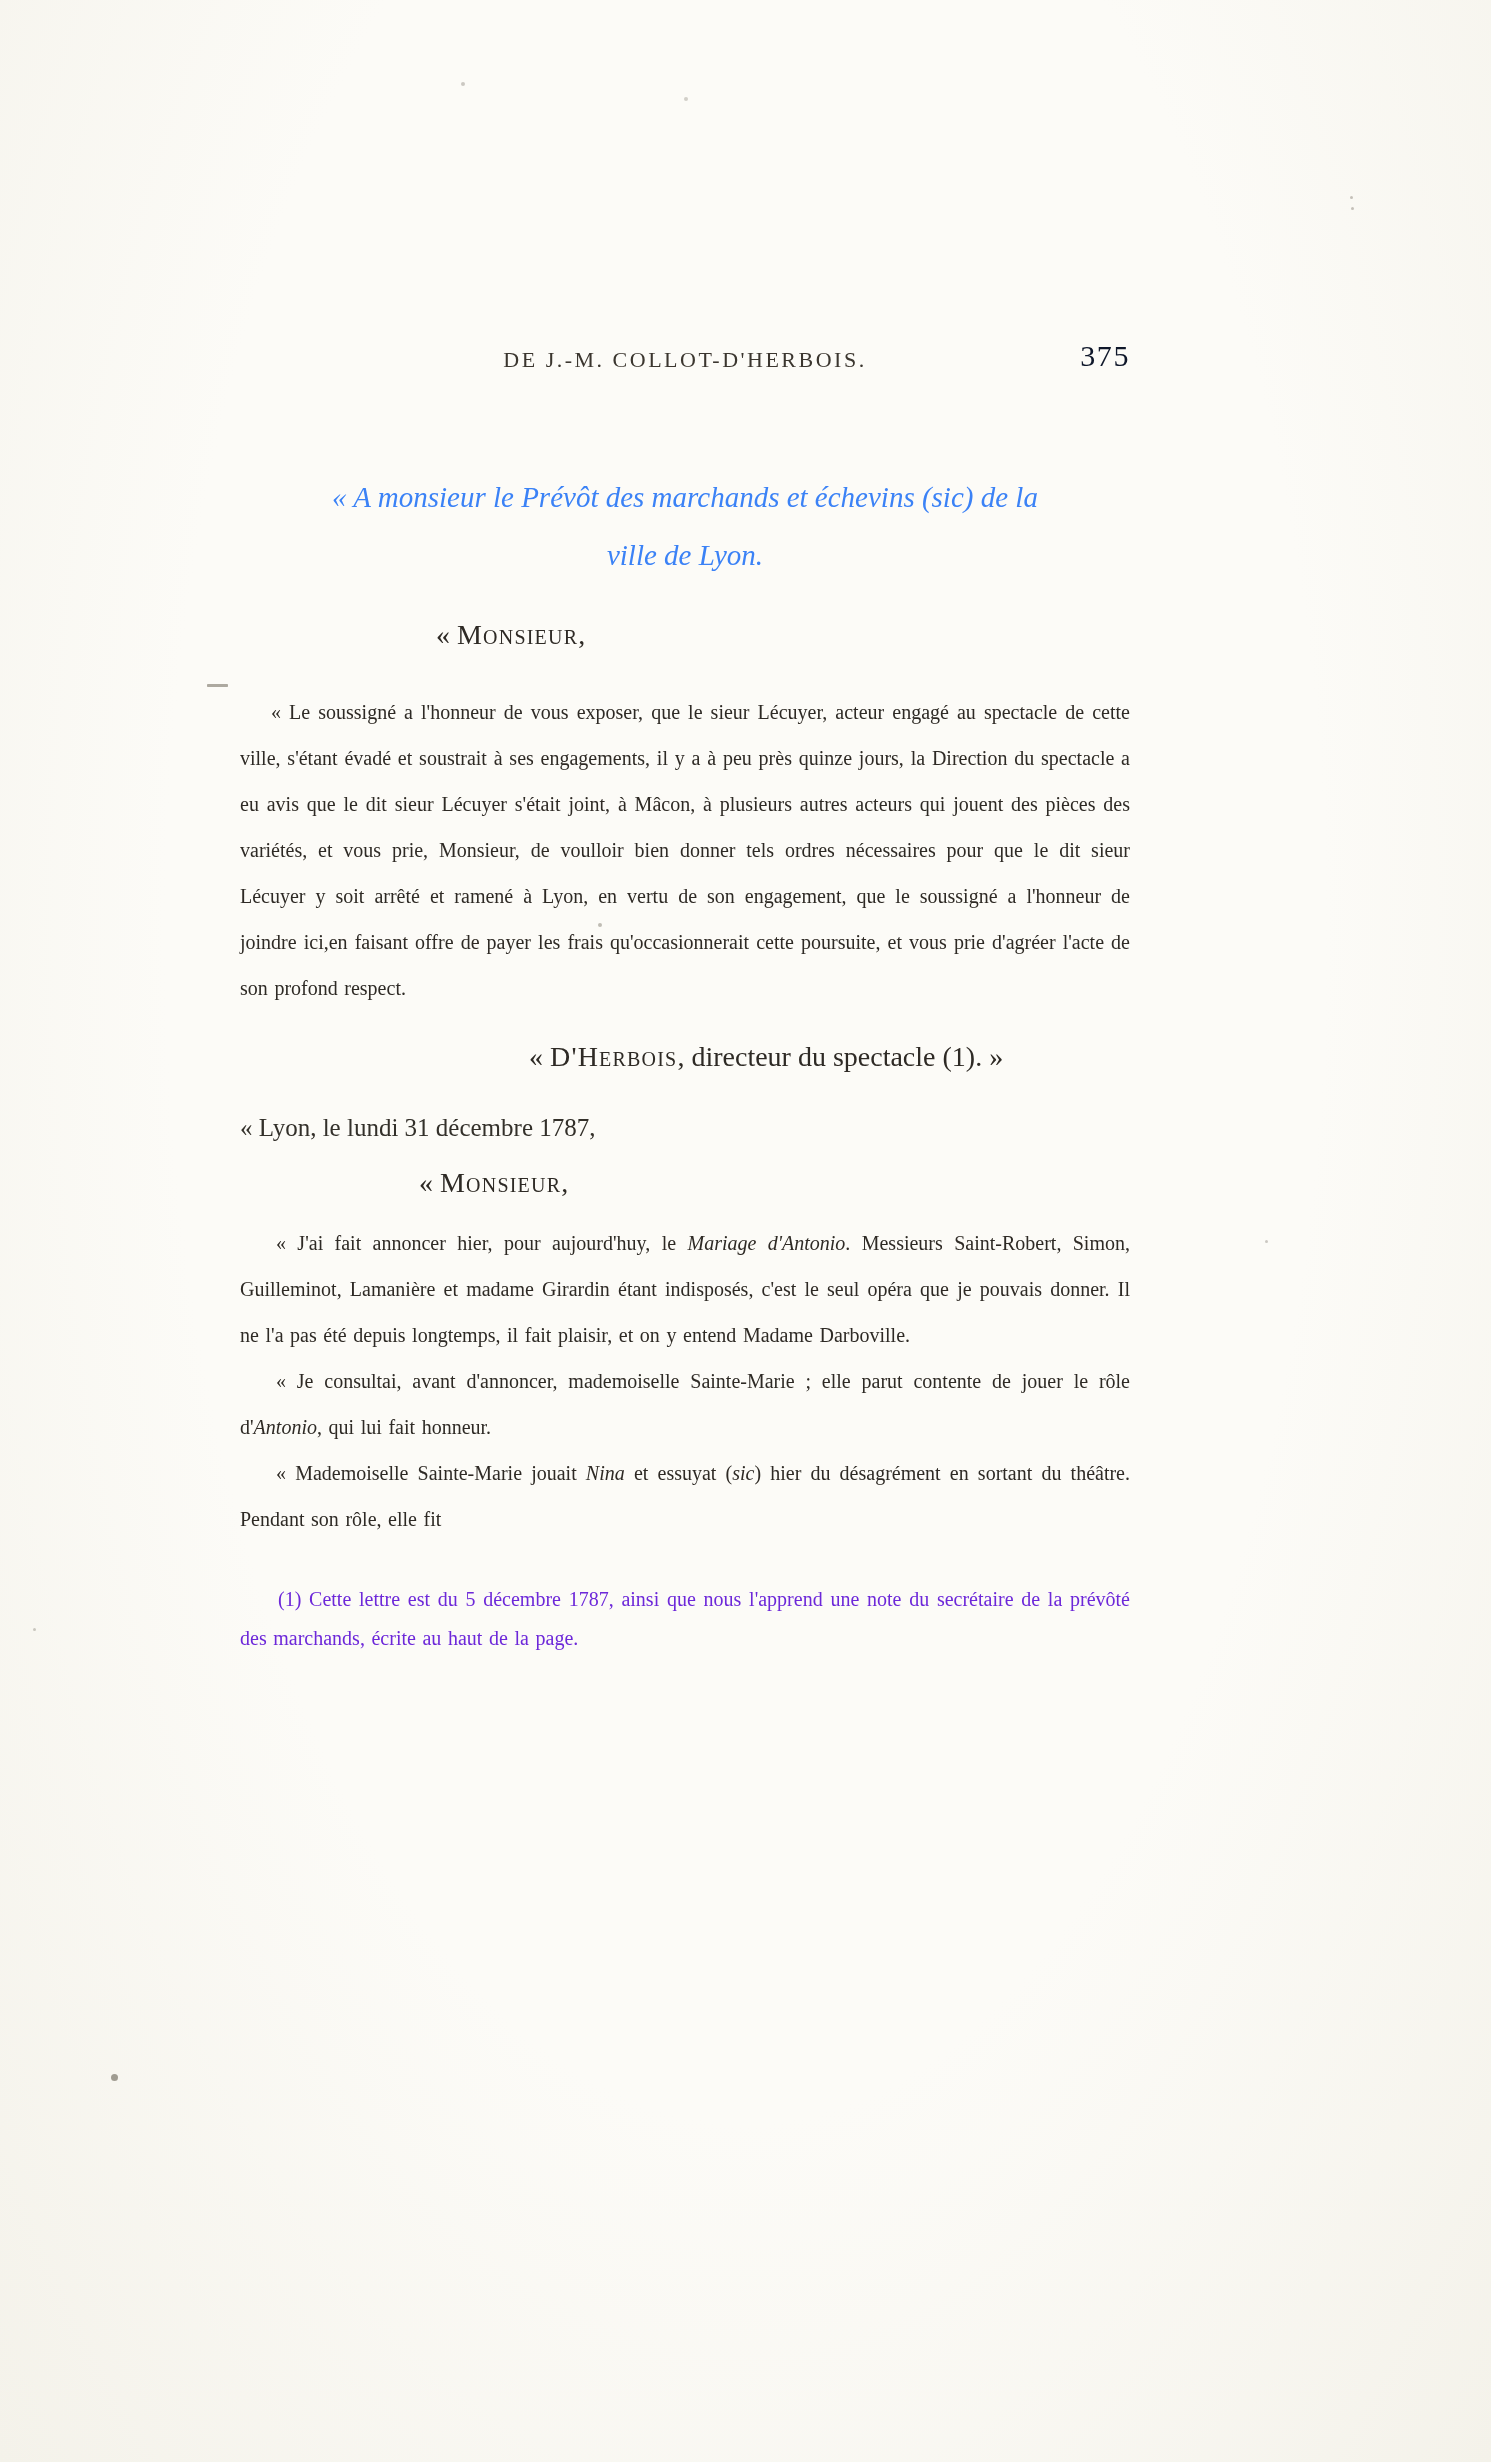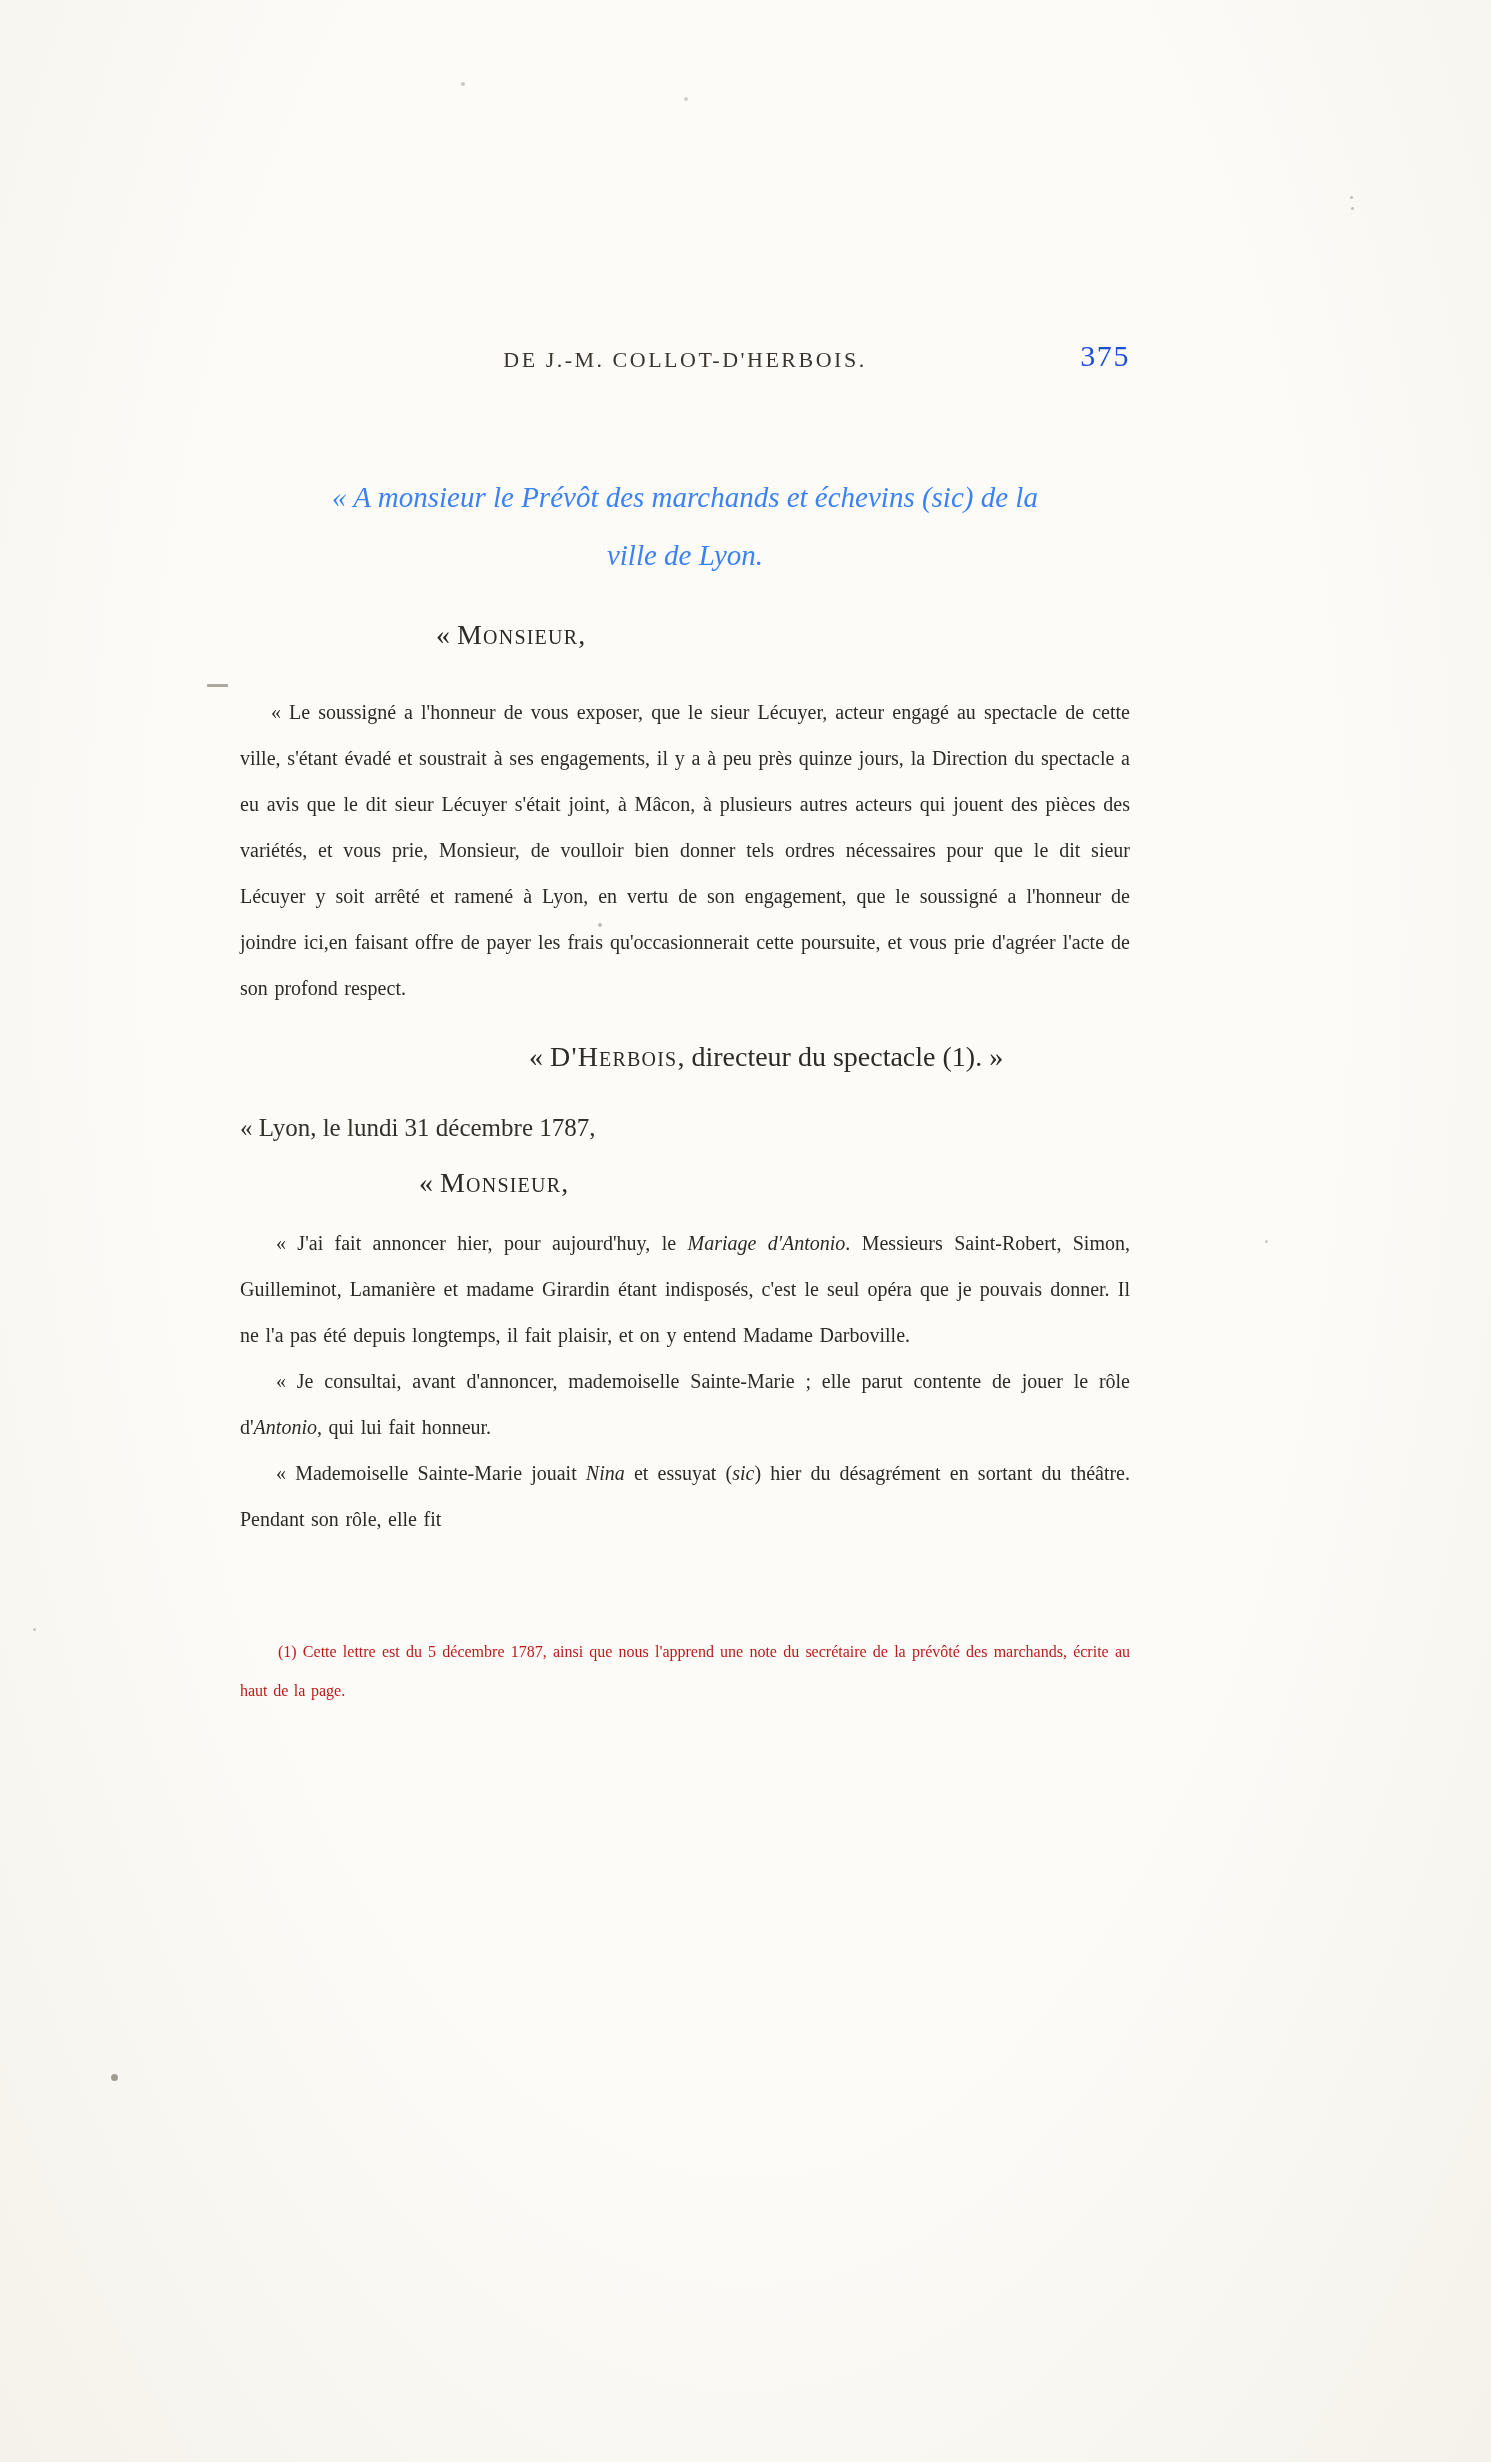--- a/index.html
+++ b/index.html
@@ -28,21 +28,21 @@
     font-size: 22px;
     letter-spacing: 2.5px;
     color: #3b362f;
   }
   .page-number {
     position: absolute;
     right: 0;
     top: -8.2px;
     font-size: 30px;
     letter-spacing: 1.6px;
-    color: #1d4ed8;
+    color: #0f172a;
   }
   .salutation {
     margin: 82px 0 0 0;
     text-align: center;
     font-style: italic;
     font-size: 29px;
     line-height: 58px;
     color: #3b82f6;
   }
   .speaker {
@@ -67,27 +67,27 @@
     margin-left: 289px;
     font-size: 28px;
   }
   .dateline {
     margin-top: 41px;
     font-size: 25px;
     color: #33302a;
   }
   .it { font-style: italic; }
   .footnote {
-    margin-top: 90px;
-    font-size: 16px;
+    margin-top: 38px;
+    font-size: 20px;
     line-height: 39px;
     text-align: justify;
     text-indent: 38px;
     word-spacing: 1.6px;
-    color: #b91c1c;
+    color: #6d28d9;
   }
   .speck {
     position: absolute;
     background: #837d72;
     border-radius: 50%;
   }
   .speck.dash { border-radius: 0.8px; }
 </style>
 </head>
 <body>

